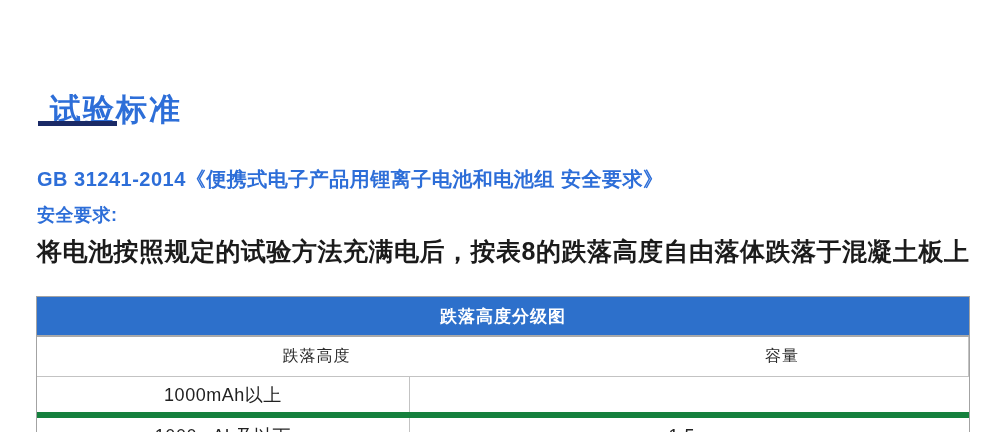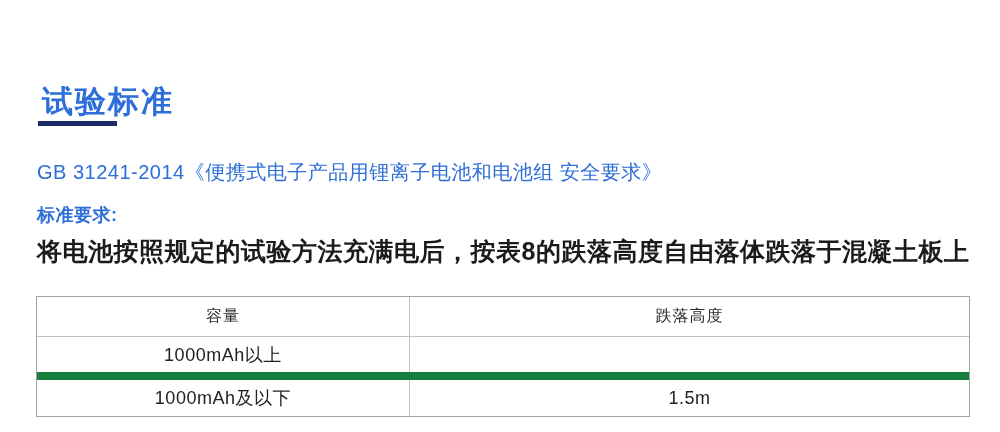--- a/index.html
+++ b/index.html
@@ -12,42 +12,42 @@
     background: #ffffff;
     overflow: hidden;
     position: relative;
     font-family: "Liberation Sans", sans-serif;
   }
 
   .page-title {
     position: absolute;
     left: 38px;
     top: 82px;
-    margin: 4px;
+    margin: 12px;
     font-size: 31px;
     line-height: 1;
     font-weight: 700;
     color: #2d6ed8;
     letter-spacing: 2px;
   }
   .title-underline {
     position: absolute;
     left: 38px;
     top: 121px;
     width: 79px;
     height: 5px;
     background: #1a2a66;
   }
   .standard-title {
     position: absolute;
     left: 37px;
-    top: 161px;
+    top: 168px;
     font-size: 20px;
     line-height: 1.15;
-    font-weight: 400;
+    font-weight: 700;
     color: #2d6ed8;
     letter-spacing: 0.5px;
     white-space: nowrap;
   }
   .req-label {
     position: absolute;
     left: 37px;
     top: 205px;
     font-size: 18px;
     line-height: 1.15;
@@ -86,21 +86,21 @@
     display: flex;
     align-items: center;
     justify-content: center;
     border-bottom: 2px solid #a9a9a9;
   }
   .tbl-row {
     display: flex;
     border-bottom: 1px solid #c3c3c3;
   }
   .tbl-head-row { height: 39px; }
-  .row-b { height: 35px; border-bottom: 8px solid #15803d; }
+  .row-b { height: 35px; border-bottom: 6px solid #15803d; }
   .row-c { height: 36px; border-bottom: none; }
   .cell {
     display: flex;
     align-items: center;
     justify-content: center;
     box-sizing: border-box;
   }
   .c1 { width: 40%; border-right: 1px solid #c3c3c3; }
   .c2 { flex: 1; }
   .tbl-head-row .cell { font-size: 16px; color: #2a2a2a; letter-spacing: 1px; }
@@ -110,30 +110,31 @@
 <body>
 
 <div class="page">
 
   <h1 class="page-title">试验标准</h1>
 
   <div class="title-underline"></div>
 
   <div class="standard-title">GB 31241-2014《便携式电子产品用锂离子电池和电池组 安全要求》</div>
 
-  <div class="req-label">标准要求:</div>
+  <div class="req-label">安全要求:</div>
 
   <div class="req-text">将电池按照规定的试验方法充满电后，按表8的跌落高度自由落体跌落于混凝土板上</div>
 
   <div class="tbl">
 
+    <div class="tbl-title">跌落高度分级图</div>
 
     <div class="tbl-row tbl-head-row">
+      <div class="cell c2">跌落高度</div>
       <div class="cell c1">容量</div>
-      <div class="cell c2">跌落高度</div>
     </div>
 
     <div class="tbl-row row-b">
       <div class="cell c1">1000mAh以上</div>
     </div>
 
     <div class="tbl-row row-c">
       <div class="cell c1">1000mAh及以下</div>
       <div class="cell c2">1.5m</div>
     </div>

